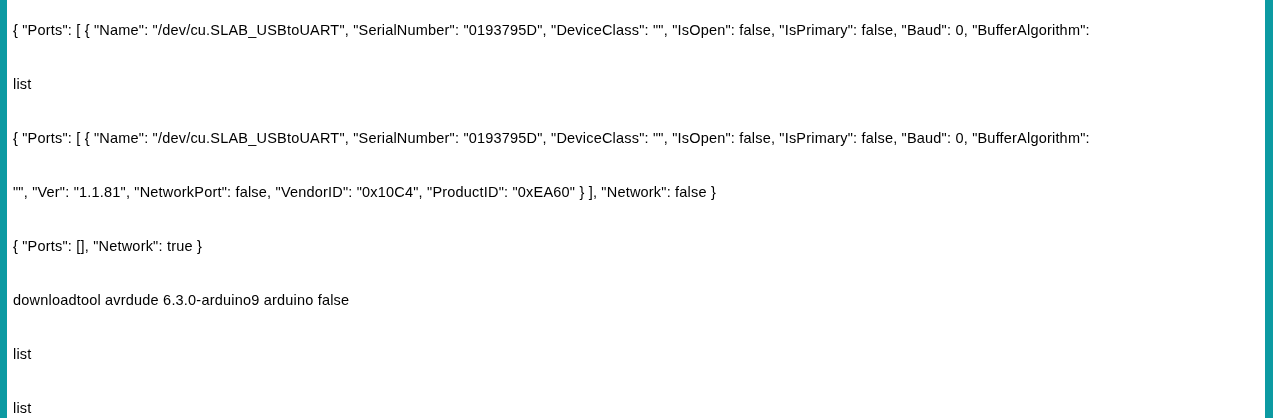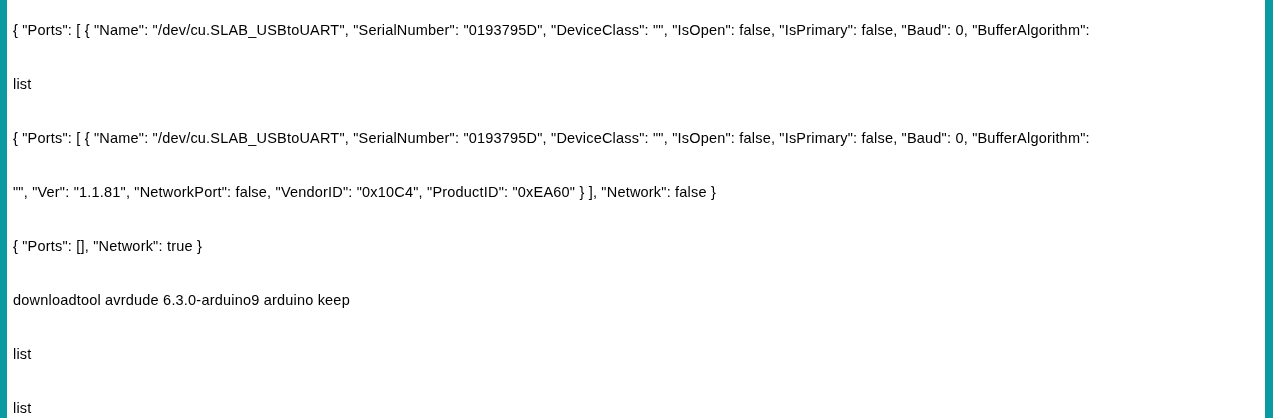--- a/index.html
+++ b/index.html
@@ -52,21 +52,21 @@
 <body>
 
 <div class="viewport">
   <div class="border-left"></div>
   <div class="console">
     <div class="line">{ "Ports": [ { "Name": "/dev/cu.SLAB_USBtoUART", "SerialNumber": "0193795D", "DeviceClass": "", "IsOpen": false, "IsPrimary": false, "Baud": 0, "BufferAlgorithm":</div>
     <div class="line">list</div>
     <div class="line">{ "Ports": [ { "Name": "/dev/cu.SLAB_USBtoUART", "SerialNumber": "0193795D", "DeviceClass": "", "IsOpen": false, "IsPrimary": false, "Baud": 0, "BufferAlgorithm":</div>
     <div class="line">"", "Ver": "1.1.81", "NetworkPort": false, "VendorID": "0x10C4", "ProductID": "0xEA60" } ], "Network": false }</div>
     <div class="line">{ "Ports": [], "Network": true }</div>
-    <div class="line">downloadtool avrdude 6.3.0-arduino9 arduino keep</div>
+    <div class="line">downloadtool avrdude 6.3.0-arduino9 arduino false</div>
     <div class="line">list</div>
     <div class="line">list</div>
     
     
     
     
     
     
     
     

